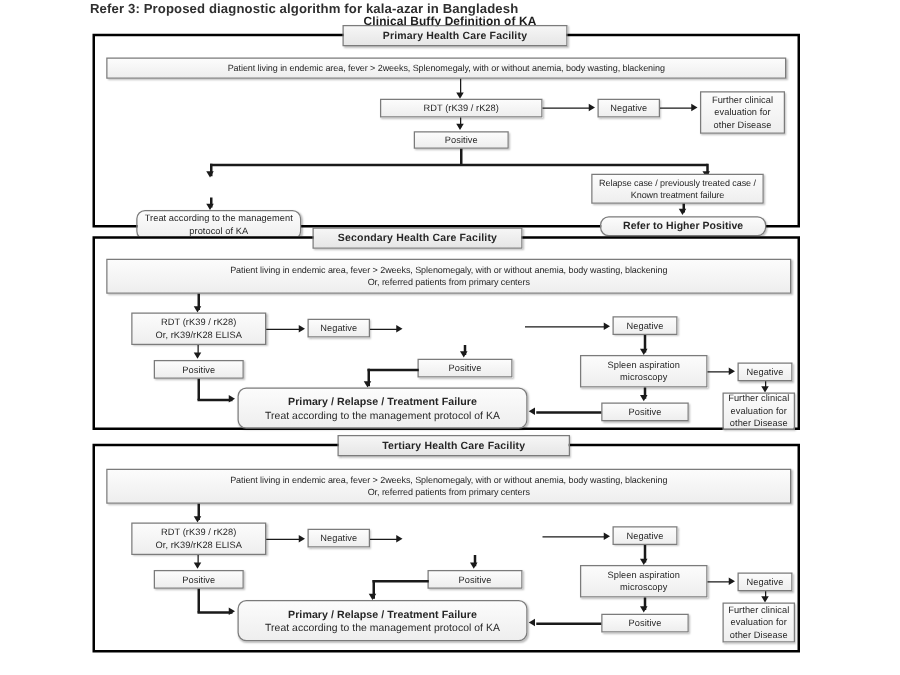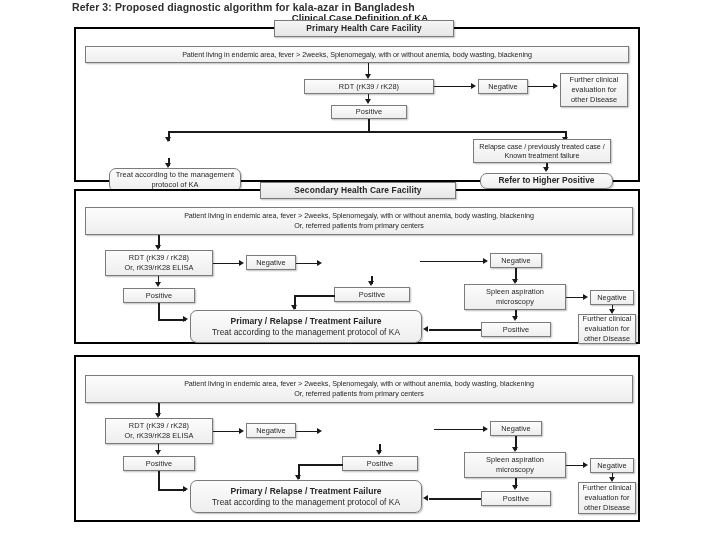--- a/index.html
+++ b/index.html
@@ -113,21 +113,21 @@
   .arrow.left {
     border-top: 3.4px solid transparent;
     border-bottom: 3.4px solid transparent;
     border-right: 5px solid #1a1a1a;
   }
 </style>
 </head>
 <body>
 
 <div id="figure-title">Refer 3: Proposed diagnostic algorithm for kala-azar in Bangladesh</div>
-<div id="clinical-subtitle">Clinical Case Definition of KA</div>
+<div id="clinical-subtitle">Clinical Buffy Definition of KA</div>
 
 <div class="panel" id="panel-primary">
 
   <div class="node hdr" style="left:198px; top:-9px; width:180px; height:17px;">Primary Health Care Facility</div>
 
   <div class="node criteria" style="left:9px; top:17px; width:544px; height:17px;">Patient living in endemic area, fever &gt; 2weeks, Splenomegaly, with or without anemia, body wasting, blackening</div>
 
   <div class="ln v" style="left:292px; top:34px; height:14px;"></div>
   <div class="arrow down" style="left:289px; top:45px;"></div>
 
@@ -164,21 +164,21 @@
   <div class="node rounded" style="left:33px; top:139px; width:132px; height:24px;">Treat according to the management protocol of KA</div>
 
   <div class="ln thick v" style="left:470px; top:134px; height:7px;"></div>
   <div class="arrow down" style="left:467px; top:138px;"></div>
 
   <div class="node rounded bold" style="left:404px; top:144px; width:133px; height:16px; font-size:8.4px;">Refer to Higher Positive</div>
 </div>
 
 <div class="panel" id="panel-secondary">
 
-  <div class="node hdr" style="left:184px; top:-9px; width:196px; height:17px;">Secondary Health Care Facility</div>
+  <div class="node hdr" style="left:174px; top:-9px; width:168px; height:17px;">Secondary Health Care Facility</div>
 
   <div class="node criteria" style="left:9px; top:16px; width:548px; height:28px; flex-direction:column; line-height:1.45;">
     <span>Patient living in endemic area, fever &gt; 2weeks, Splenomegaly, with or without anemia, body wasting, blackening</span>
     <span>Or, referred patients from primary centers</span>
   </div>
 
   <div class="ln thick v" style="left:82px; top:44px; height:13px;"></div>
   <div class="arrow down" style="left:79px; top:54px;"></div>
 
   <div class="node" style="left:29px; top:59px; width:108px; height:26px; flex-direction:column;">
@@ -242,20 +242,21 @@
   <div class="arrow down" style="left:436px; top:125px;"></div>
 
   <div class="node" style="left:405px; top:131px; width:70px; height:15px;">Positive</div>
 
   <div class="ln thick h" style="left:353px; top:138px; width:52px;"></div>
   <div class="arrow left" style="left:347px; top:135px;"></div>
 </div>
 
 <div class="panel" id="panel-tertiary">
 
+  <div class="node hdr" style="left:194px; top:-9px; width:186px; height:17px;">Tertiary Health Care Facility</div>
 
   <div class="node criteria" style="left:9px; top:18px; width:548px; height:28px; flex-direction:column; line-height:1.45;">
     <span>Patient living in endemic area, fever &gt; 2weeks, Splenomegaly, with or without anemia, body wasting, blackening</span>
     <span>Or, referred patients from primary centers</span>
   </div>
 
   <div class="ln thick v" style="left:82px; top:46px; height:13px;"></div>
   <div class="arrow down" style="left:79px; top:56px;"></div>
 
   <div class="node" style="left:29px; top:61px; width:108px; height:26px; flex-direction:column;">

